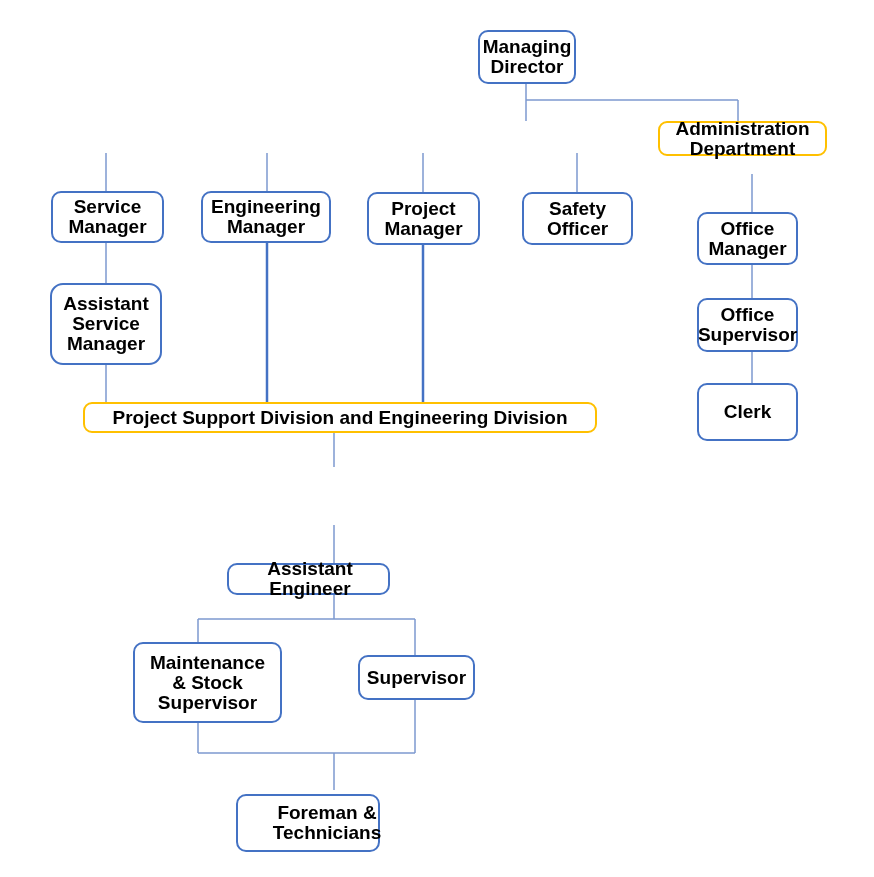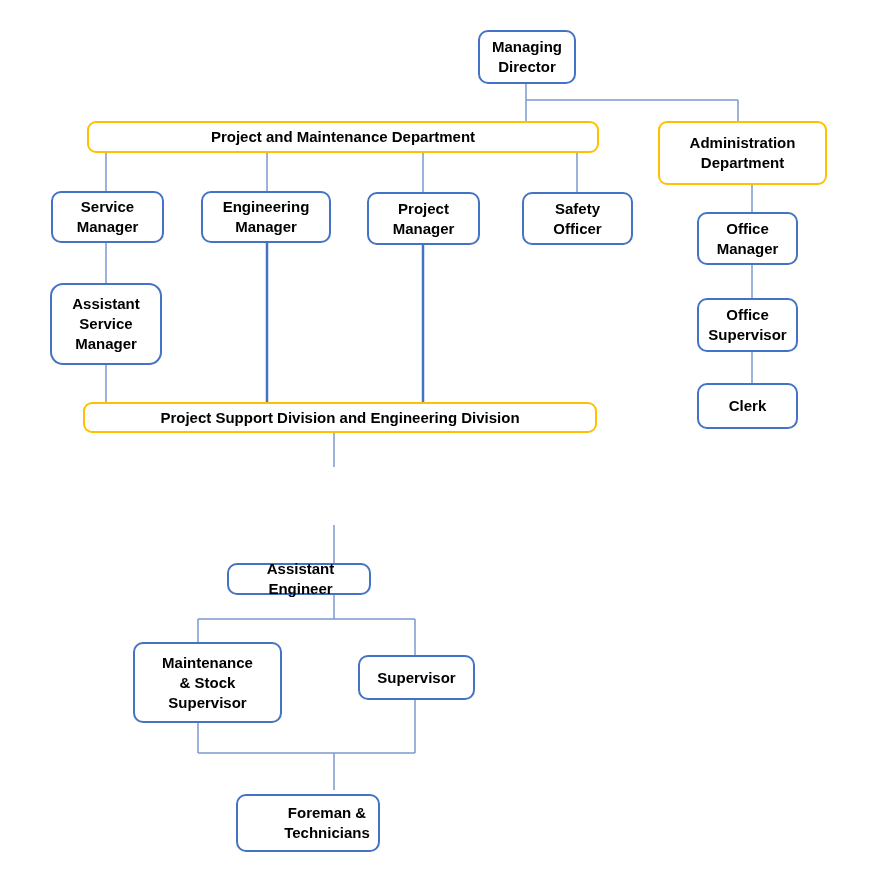--- a/index.html
+++ b/index.html
@@ -30,21 +30,21 @@
     position: absolute;
     z-index: 2;
     box-sizing: border-box;
     background: #fff;
     border: 2px solid var(--node-border);
     border-radius: 10px;
     display: flex;
     align-items: center;
     justify-content: center;
     text-align: center;
-    font-size: 15px;
+    font-size: 19px;
     font-weight: 700;
     line-height: 20px;
     color: var(--text);
     white-space: pre-line;
     padding: 2px 4px;
   }
   .node.dept {
     border-color: var(--department-border);
     border-radius: 9px;
   }
@@ -84,46 +84,45 @@
     <line class="thin" x1="415" y1="619" x2="415" y2="655"></line>
 
     <line class="thin" x1="198" y1="722" x2="198" y2="753"></line>
     <line class="thin" x1="415" y1="700" x2="415" y2="753"></line>
     <line class="thin" x1="198" y1="753" x2="415" y2="753"></line>
     <line class="thin" x1="334" y1="753" x2="334" y2="790"></line>
   </svg>
 
   <div class="node" style="left:478px; top:30px;  width:98px;  height:54px;">Managing
 Director</div>
-  <div class="node dept" style="left:87px;  top:121px; width:512px; height:32px;">Project and Maintenance Department</div>
-  <div class="node dept" style="left:658px; top:121px; width:169px; height:64px;">Administration
+  <div class="node dept" style="left:658px; top:121px; width:169px; height:35px;">Administration
 Department</div>
 
   <div class="node" style="left:51px;  top:191px; width:113px; height:52px;">Service
 Manager</div>
   <div class="node" style="left:201px; top:191px; width:130px; height:52px;">Engineering
 Manager</div>
   <div class="node" style="left:367px; top:192px; width:113px; height:53px;">Project
 Manager</div>
   <div class="node" style="left:522px; top:192px; width:111px; height:53px;">Safety
 Officer</div>
 
   <div class="node" style="left:50px;  top:283px; width:112px; height:82px;border-radius:13px;">Assistant
 Service
 Manager</div>
 
   <div class="node" style="left:697px; top:212px; width:101px; height:53px;">Office
 Manager</div>
   <div class="node" style="left:697px; top:298px; width:101px; height:54px;">Office
 Supervisor</div>
-  <div class="node" style="left:697px; top:383px; width:101px; height:46px;">Clerk</div>
+  <div class="node" style="left:697px; top:383px; width:101px; height:58px;">Clerk</div>
 
   <div class="node dept" style="left:83px; top:402px; width:514px; height:31px;">Project Support Division and Engineering Division</div>
 
-  <div class="node" style="left:227px; top:563px; width:144px; height:32px;padding-left:7px;">Assistant Engineer</div>
+  <div class="node" style="left:227px; top:563px; width:163px; height:32px;padding-left:7px;">Assistant Engineer</div>
 
   <div class="node" style="left:133px; top:642px; width:149px; height:81px;">Maintenance
 &amp; Stock
 Supervisor</div>
   <div class="node" style="left:358px; top:655px; width:117px; height:45px;">Supervisor</div>
 
   <div class="node" style="left:236px; top:794px; width:144px; height:58px;padding-left:42px;">Foreman &amp;
 Technicians</div>
 
 </div>

